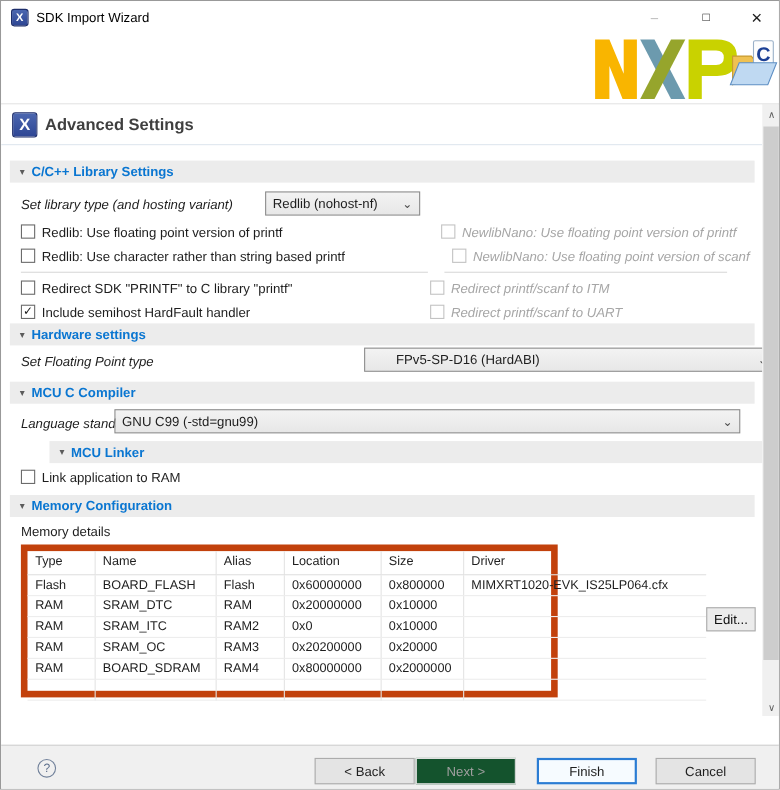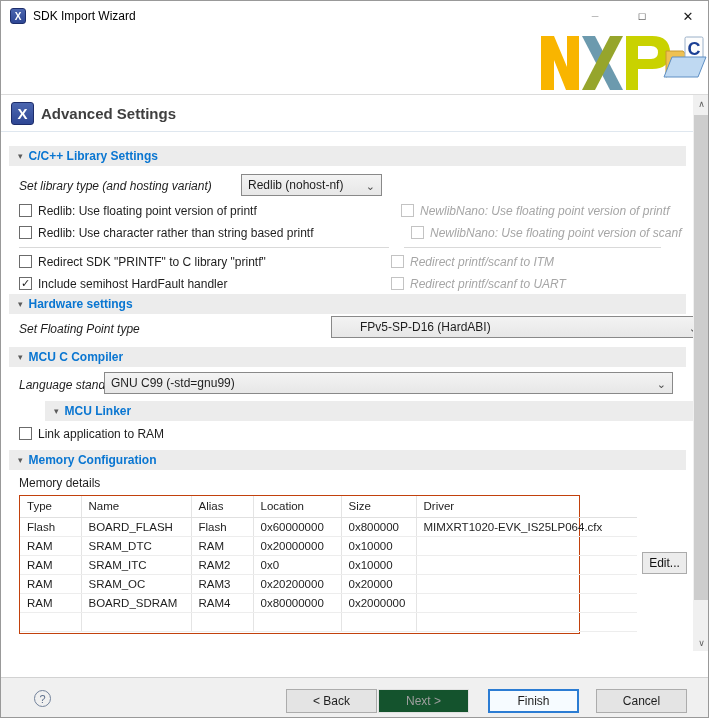--- a/index.html
+++ b/index.html
@@ -52,22 +52,22 @@
   .cb { width:13px; height:13px; border:1px solid #6b6b6b; background:#fff; margin-right:6px;
         flex:0 0 13px; display:flex; align-items:center; justify-content:center;
         font-size:11px; line-height:11px; color:#1a1a1a; }
   .cb.dis { border-color:#c3c3c3; }
   .cbrow span.cbl { white-space:nowrap; }
 
   .groupsep { position:absolute; height:1px; background:#d9d9d9; }
 
   
   .memlabel { position:absolute; left:18px; font-size:12px; }
-  .memtable { position:absolute; left:18px; top:400px; width:561px; height:139px;
-              border:1px solid #c2410c; background:#fff; }
+  .memtable { position:absolute; left:18px; top:400px; width:488px; height:139px;
+              border:6px solid #c2410c; background:#fff; }
   table { border-collapse:collapse; width:100%; table-layout:fixed; font-size:11.5px; }
   th,td { font-weight:normal; text-align:left; padding:0 0 0 7px; height:19px;
           border-right:1px solid #e4e4e4; border-bottom:1px solid #ededed;
           white-space:nowrap; overflow:hidden; }
   th { height:21px; border-bottom:1px solid #e0e0e0; }
   th:last-child, td:last-child { border-right:none; }
 
   .btn { position:absolute; height:23px; background:#e4e4e4; border:1px solid #ababab;
          font-size:12px; text-align:center; line-height:21px; color:#111; }
   .btn.edit { left:641px; top:457px; width:45px; height:22px; line-height:20px; background:#ececec; }

